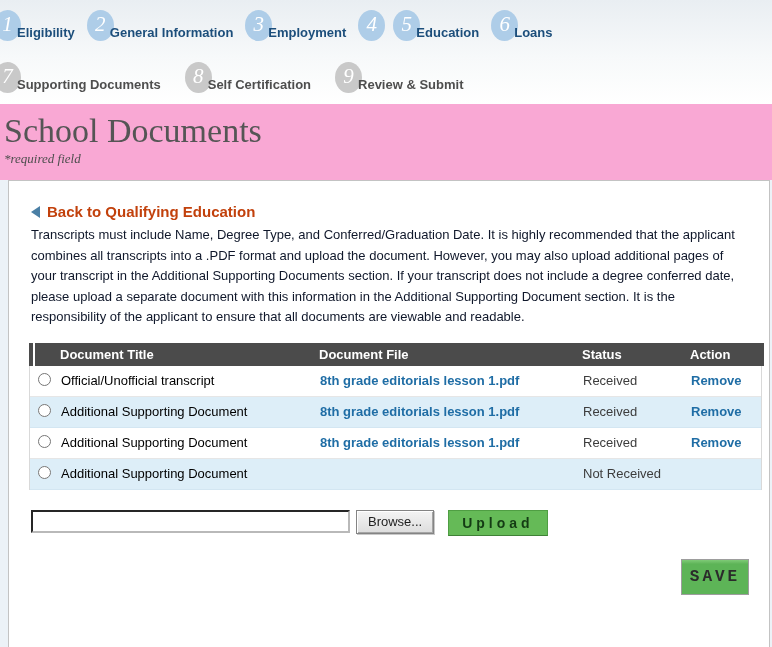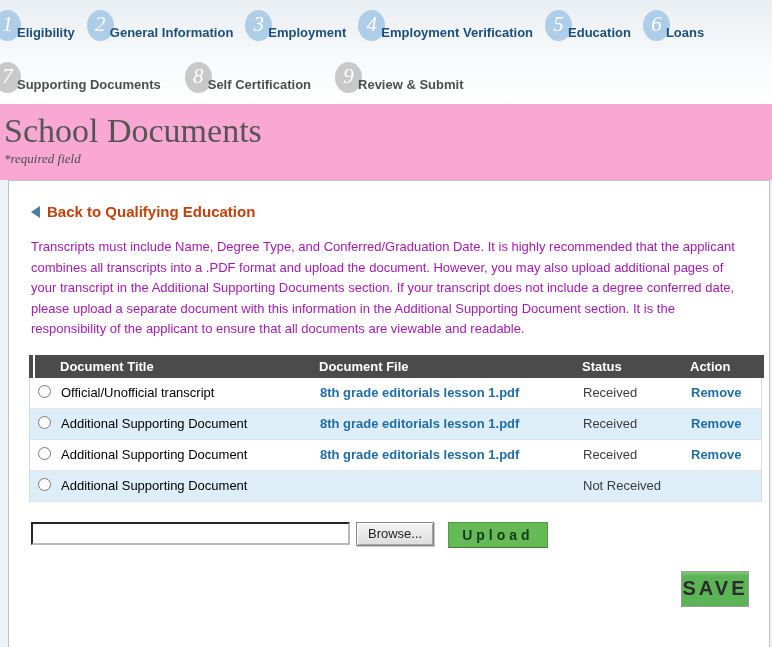--- a/index.html
+++ b/index.html
@@ -60,21 +60,21 @@
     padding:18px 16px 0 12px;
   }
 
   .back-link {
     display:flex; align-items:center; gap:7px;
     color:#c2410c; font-weight:bold; font-size:15px;
     margin:4px 0 0 10px; cursor:pointer; width:max-content;
   }
   .back-arrow { width:0; height:0; border-top:6px solid transparent; border-bottom:6px solid transparent; border-right:9px solid #4a7fa5; }
 
-  .intro-text { margin:17px 8px 0 10px; line-height:20.5px; color:#a21caf; }
+  .intro-text { margin:5px 8px 0 10px; line-height:20.5px; color:#0f172a; }
   .size-note  { margin:14px 8px 0 10px; font-weight:bold; color:#1d1d1d; }
 
   
   .doc-table { margin:15px 0 0 8px; width:733px; border-left:1px solid #d9d9d9; border-right:1px solid #d9d9d9; }
   .doc-row {
     display:grid;
     grid-template-columns:31px 259px 263px 108px 72px;
     align-items:center;
   }
   .doc-head {
@@ -111,21 +111,21 @@
     font-family:Liberation Sans, sans-serif; font-size:14px; font-weight:bold;
     letter-spacing:4px; color:#143c14;
     background:#65ba57; border:1px solid #4f9e43; border-bottom-color:#3f8136;
     cursor:pointer;
   }
 
   
   .save-row { display:flex; justify-content:flex-end; margin:21px 4px 0 0; }
   .save-btn {
     width:68px; height:36px;
-    font-family:Liberation Sans, sans-serif; font-size:20px; font-weight:bold;
+    font-family:Liberation Mono, monospace; font-size:16px; font-weight:bold;
     letter-spacing:3px; color:#2b2b2b;
     background:linear-gradient(#7fca77 0%, #5db457 12%, #5db457 100%);
     border:1px solid #9d9d9d;
     cursor:pointer;
   }
 </style>
 </head>
 <body>
 
 <div class="wizard">
@@ -140,21 +140,20 @@
     <span class="step-label">General Information</span>
   </div>
 
   <div class="step active">
     <span class="step-num">3</span>
     <span class="step-label">Employment</span>
   </div>
 
   <div class="step active">
     <span class="step-num">4</span>
-    <span class="step-label">Employment Verification</span>
   </div>
 
   <div class="step active">
     <span class="step-num">5</span>
     <span class="step-label">Education</span>
   </div>
 
   <div class="step active">
     <span class="step-num">6</span>
     <span class="step-label">Loans</span>

